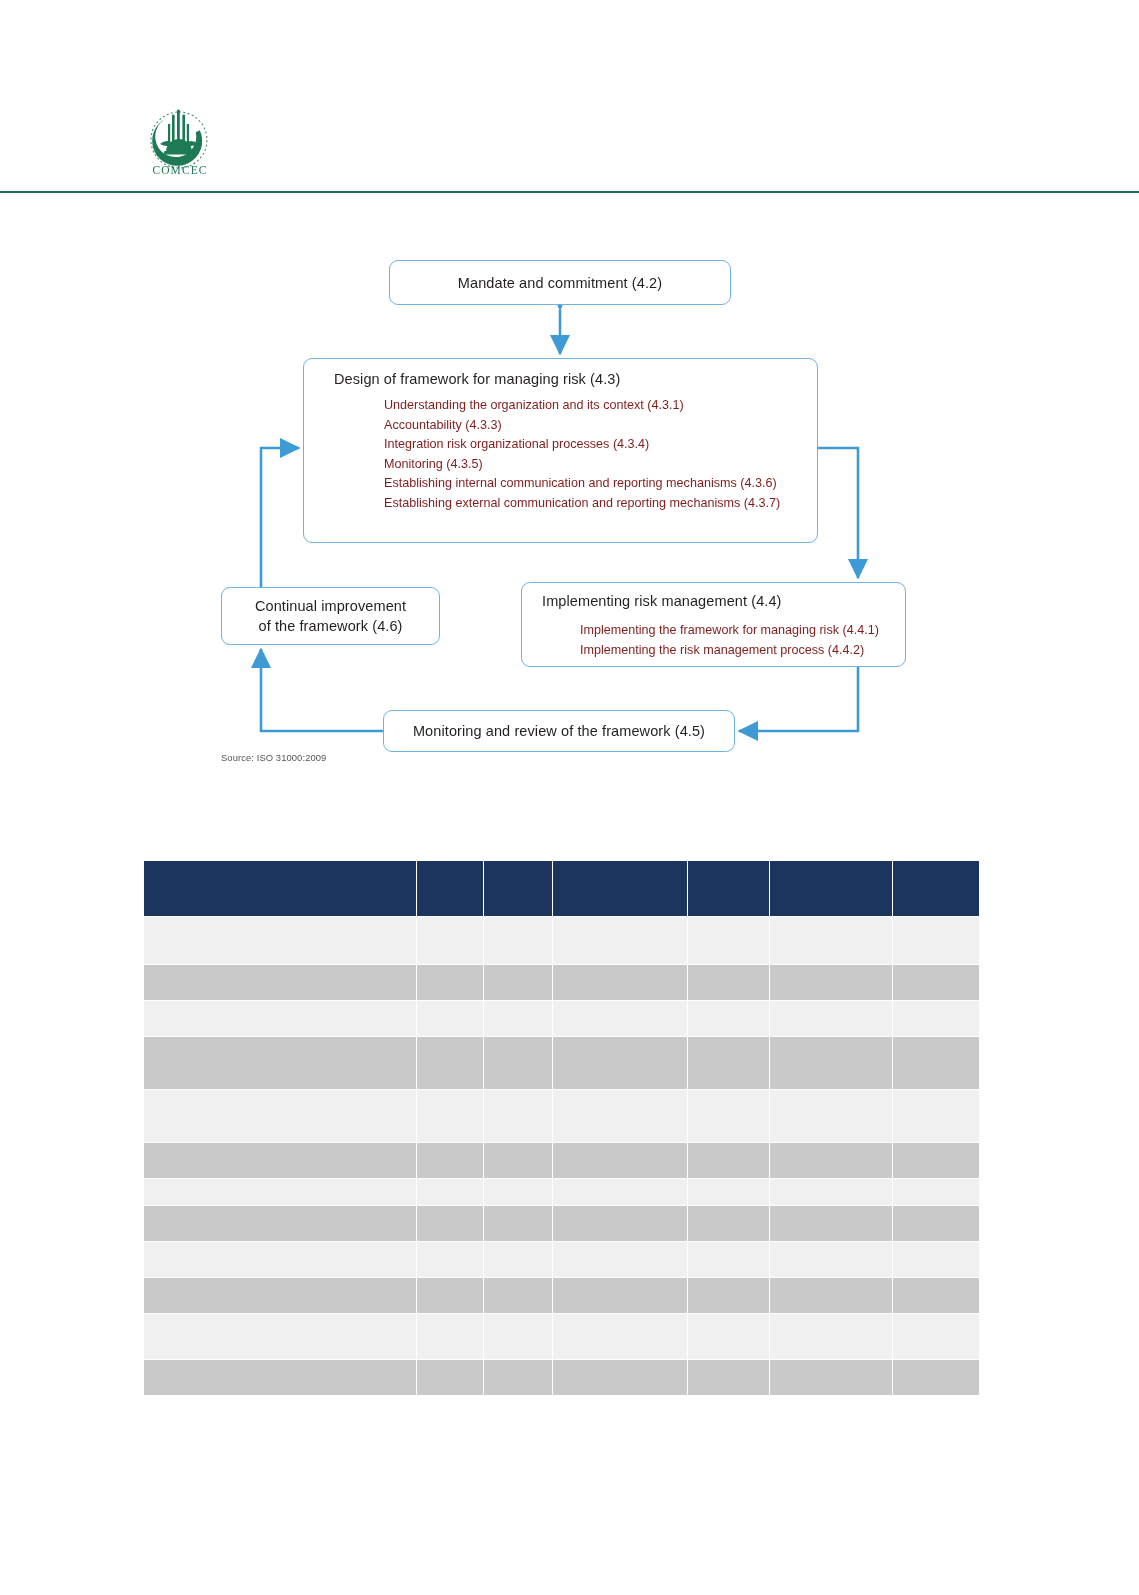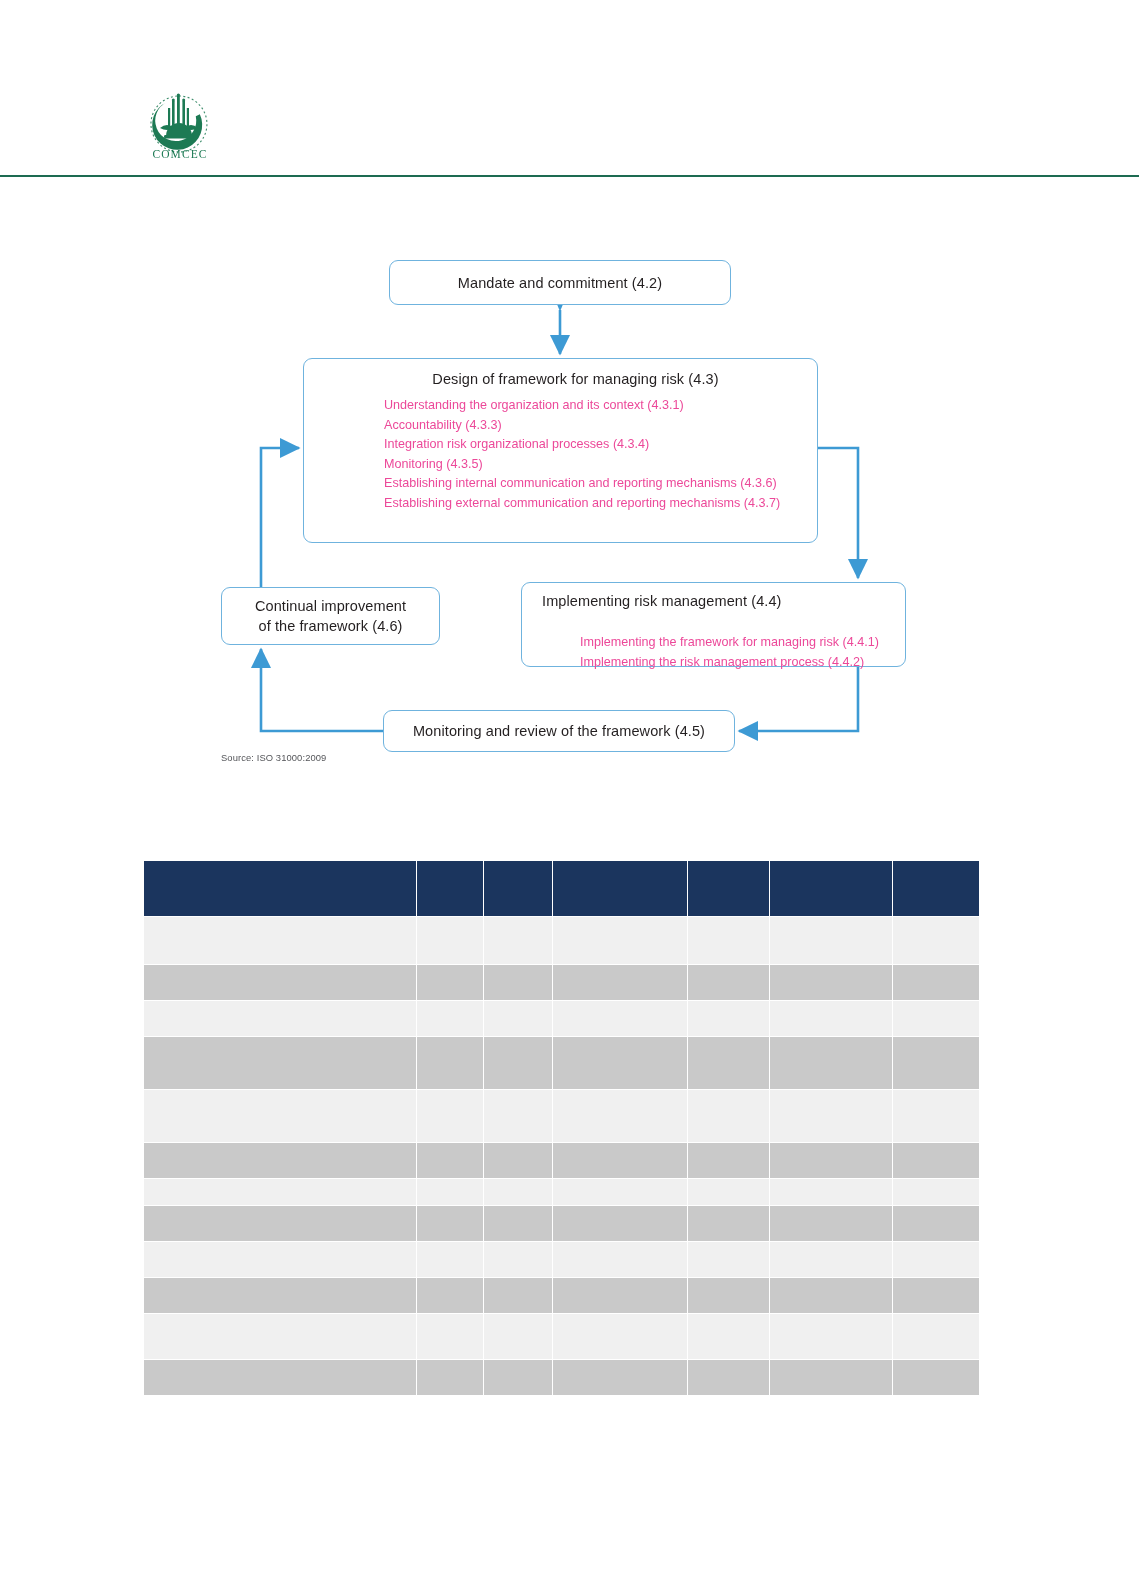--- a/index.html
+++ b/index.html
@@ -14,21 +14,21 @@
     position: relative;
     font-family: "Liberation Sans", sans-serif;
     color: #231f20;
     overflow: hidden;
   }
 
   
   #page-header {
     position: absolute;
     left: 0;
-    top: 0;
+    top: 16px;
     width: 1139px;
     height: 180px;
   }
   #comcec-logo {
     position: absolute;
     left: 140px;
     top: 84px;
     width: 78px;
     height: 80px;
   }
@@ -75,21 +75,21 @@
     border-radius: 9px;
   }
   .dg-title {
     font-weight: normal;
     font-size: 14.5px;
     color: #231f20;
     letter-spacing: 0.1px;
   }
   .dg-sub {
     font-size: 12.6px;
-    color: #ec4899;
+    color: #7f1d1d;
     line-height: 19.6px;
     white-space: nowrap;
   }
 
   
   #box-mandate {
     left: 389px;
     top: 30px;
     width: 342px;
     height: 45px;
@@ -98,21 +98,21 @@
     justify-content: center;
   }
   
   #box-design {
     left: 303px;
     top: 128px;
     width: 515px;
     height: 185px;
     padding: 12px 0 0 30px;
   }
-  #box-design .dg-title { display: block; margin-bottom: 9px; text-align: center; }
+  #box-design .dg-title { display: block; margin-bottom: 9px; }
   #box-design .dg-sublist { margin-left: 50px; }
 
   
   #box-continual {
     left: 221px;
     top: 357px;
     width: 219px;
     height: 58px;
     display: flex;
     flex-direction: column;
@@ -121,21 +121,21 @@
     line-height: 20px;
   }
   
   #box-implementing {
     left: 521px;
     top: 352px;
     width: 385px;
     height: 85px;
     padding: 10px 0 0 20px;
   }
-  #box-implementing .dg-title { display: block; margin-bottom: 24px; }
+  #box-implementing .dg-title { display: block; margin-bottom: 12px; }
   #box-implementing .dg-sublist { margin-left: 38px; }
 
   
   #box-monitoring {
     left: 383px;
     top: 480px;
     width: 352px;
     height: 42px;
     display: flex;
     align-items: center;

